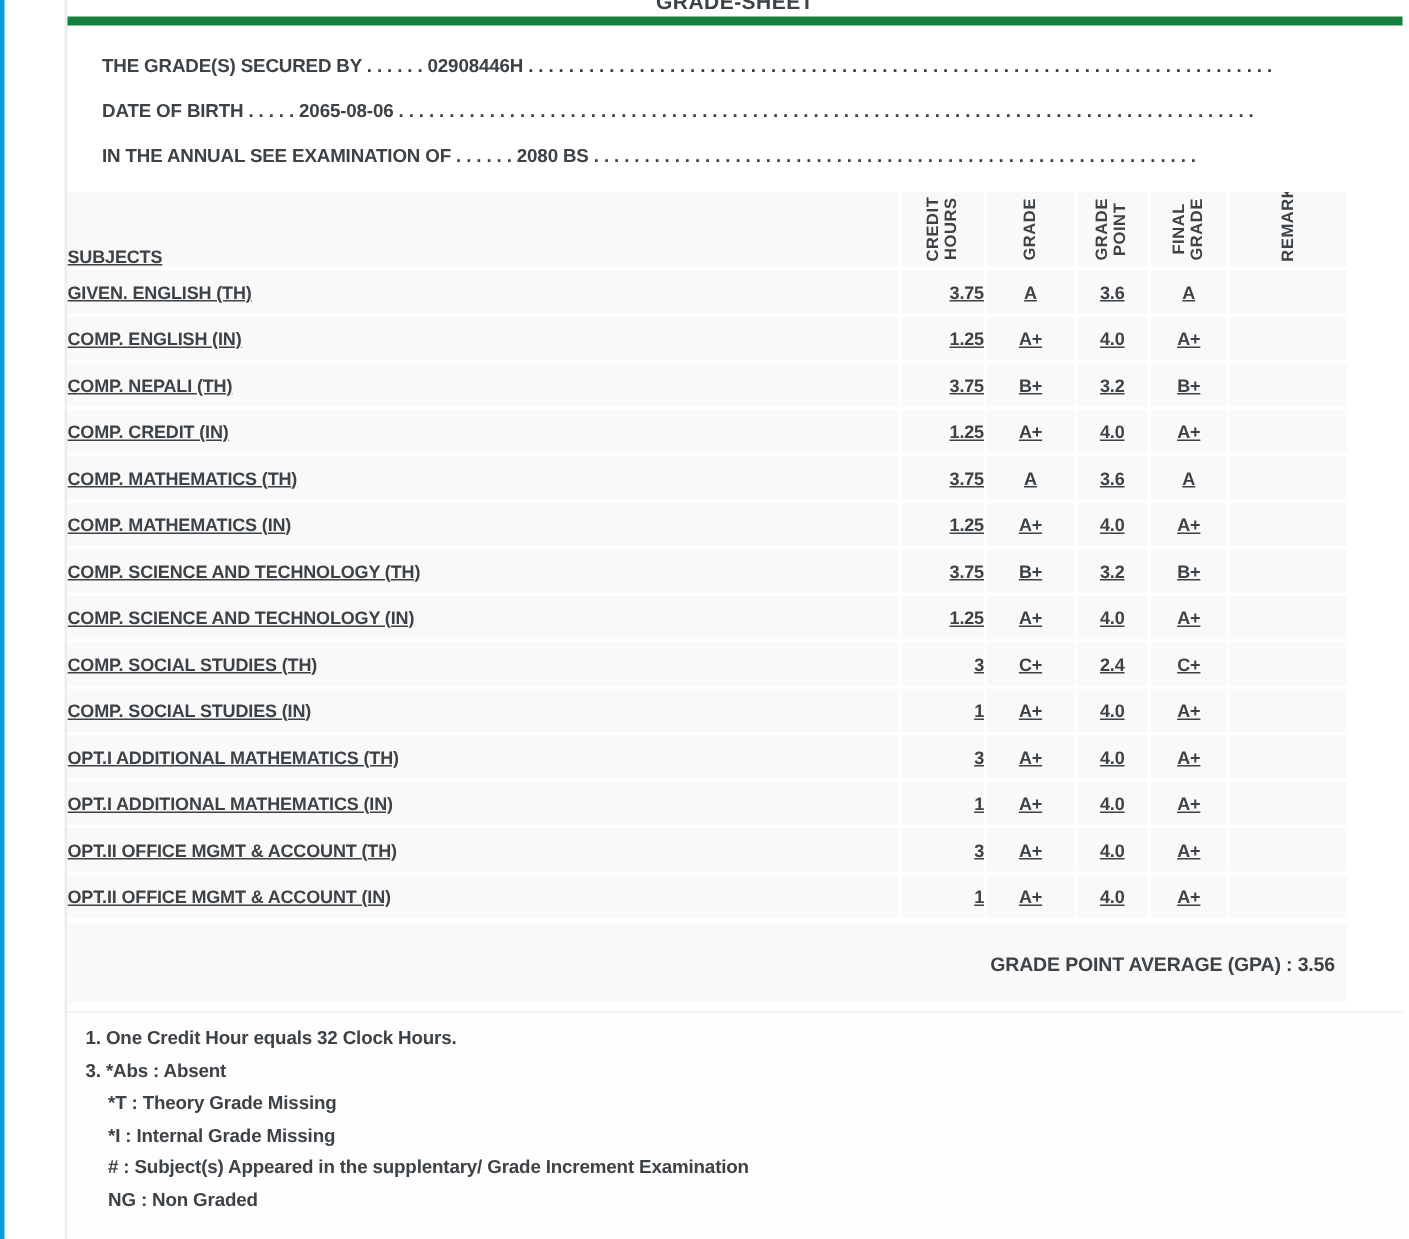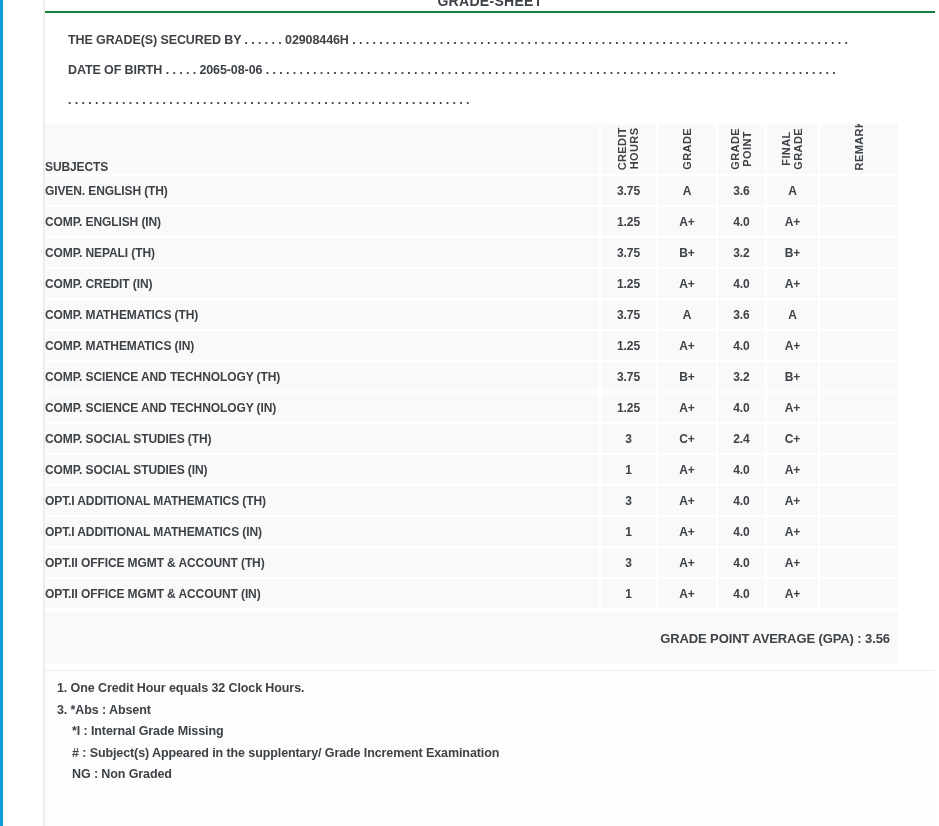--- a/index.html
+++ b/index.html
@@ -5,43 +5,43 @@
   html,body { margin:0; padding:0; }
   .page {
     position:relative; width:939px; height:826px; background:#ffffff;
     overflow:hidden; font-family:"Liberation Sans", sans-serif;
     font-stretch:condensed; color:#3d4247; font-weight:700; letter-spacing:-0.1px;
   }
   .accent-strip { position:absolute; left:0; top:0; width:3px; height:826px; background:#0d9bd7; }
   .page-divider { position:absolute; left:43px; top:0; width:2px; height:826px; background:#ededed; }
   .content { position:absolute; left:45px; top:0; width:890px; }
 
-  .title-wrap { height:11px; overflow:hidden; border-bottom:2px solid #15803d; }
+  .title-wrap { height:11px; overflow:hidden; border-bottom:6px solid #15803d; }
   .title-text { display:block; text-align:center; font-size:14px; margin-top:-7px; letter-spacing:0.3px; }
 
   .info-lines { margin:12px 0 0 23px; }
   .info-line { height:30px; line-height:30px; font-size:12.5px; white-space:nowrap; overflow:hidden; }
   .il-1 { width:782px; }
   .il-2 { width:770px; }
   .il-3 { width:777px; display:flex; }
   .il-3 .dots-fill { flex:1 1 auto; min-width:0; overflow:hidden; white-space:nowrap; }
   .il-3 .fixed { flex:0 0 auto; white-space:pre; }
 
-  table.grades { border-collapse:collapse; table-layout:fixed; width:853px; margin-top:9px; font-size:12px; }
+  table.grades { border-collapse:collapse; table-layout:fixed; width:853px; margin-top:9px; font-size:12px;text-decoration:underline; }
   table.grades td, table.grades th {
     background:#f9f9f9; border-right:2px solid #ffffff; border-bottom:2px solid #ffffff;
     padding:0; color:#3d4247; overflow:hidden;
   }
   table.grades td:last-child, table.grades th:last-child { border-right:none; }
   th.sh { text-align:left; padding-left:20px; vertical-align:bottom; padding-bottom:15px; font-size:12px; height:50px; }
   th.vh { position:relative; height:50px; }
   .vwrap { position:absolute; bottom:4px; left:0; width:100%; display:flex; justify-content:center; }
   .vlabel { writing-mode:vertical-rl; transform:rotate(180deg); white-space:pre-line; line-height:1.12; font-size:11px; letter-spacing:0.4px; }
   td.c-sub { text-align:left; padding-left:20px; height:29px; }
-  td.c-ch  { text-align:center; padding-left:9px; }
+  td.c-ch  { text-align:right; padding-left:9px; }
   td.c-g   { text-align:center; }
   td.c-r   { }
 
   .gpa-band {
     width:845px; height:52px; margin-top:2px; background:#f9f9f9;
     display:flex; align-items:center; justify-content:flex-end; padding-right:8px; font-size:13px;
   }
 
   .footnotes {
     margin-top:6px; width:878px; height:150px; background:#fdfdfd;
@@ -60,20 +60,21 @@
   <div class="content">
 
     <div class="title-wrap">
       <span class="title-text">GRADE-SHEET</span>
     </div>
 
     <div class="info-lines">
       <div class="info-line il-1">THE GRADE(S) SECURED BY . . . . . . 02908446H . . . . . . . . . . . . . . . . . . . . . . . . . . . . . . . . . . . . . . . . . . . . . . . . . . . . . . . . . . . . . . . . . . . . . . . . . . . </div>
       <div class="info-line il-2">DATE OF BIRTH . . . . . 2065-08-06 . . . . . . . . . . . . . . . . . . . . . . . . . . . . . . . . . . . . . . . . . . . . . . . . . . . . . . . . . . . . . . . . . . . . . . . . . . . . . . . . . . . . . . . . </div>
       <div class="info-line il-3">
+        <span class="fixed">IN THE ANNUAL SEE EXAMINATION OF . . . . . . 2080 BS </span>
         <span class="dots-fill">. . . . . . . . . . . . . . . . . . . . . . . . . . . . . . . . . . . . . . . . . . . . . . . . . . . . . . . . . . . . </span>
       </div>
     </div>
 
     <table class="grades">
       <colgroup>
         <col style="width:555px">
           <col style="width:57px">
           <col style="width:60px">
           <col style="width:49px">
@@ -229,19 +230,20 @@
       </tbody>
     </table>
 
     <div class="gpa-band">
       <span>GRADE POINT AVERAGE (GPA) : 3.56</span>
     </div>
 
     <div class="footnotes">
       <div class="footnote">1. One Credit Hour equals 32 Clock Hours.</div>
       <div class="footnote">3. *Abs : Absent</div>
+      <div class="footnote indent">*T : Theory Grade Missing</div>
       <div class="footnote indent">*I : Internal Grade Missing</div>
       <div class="footnote indent"># : Subject(s) Appeared in the supplentary/ Grade Increment Examination</div>
       <div class="footnote indent">NG : Non Graded</div>
     </div>
 
   </div>
 </div>
 
 </body></html>

